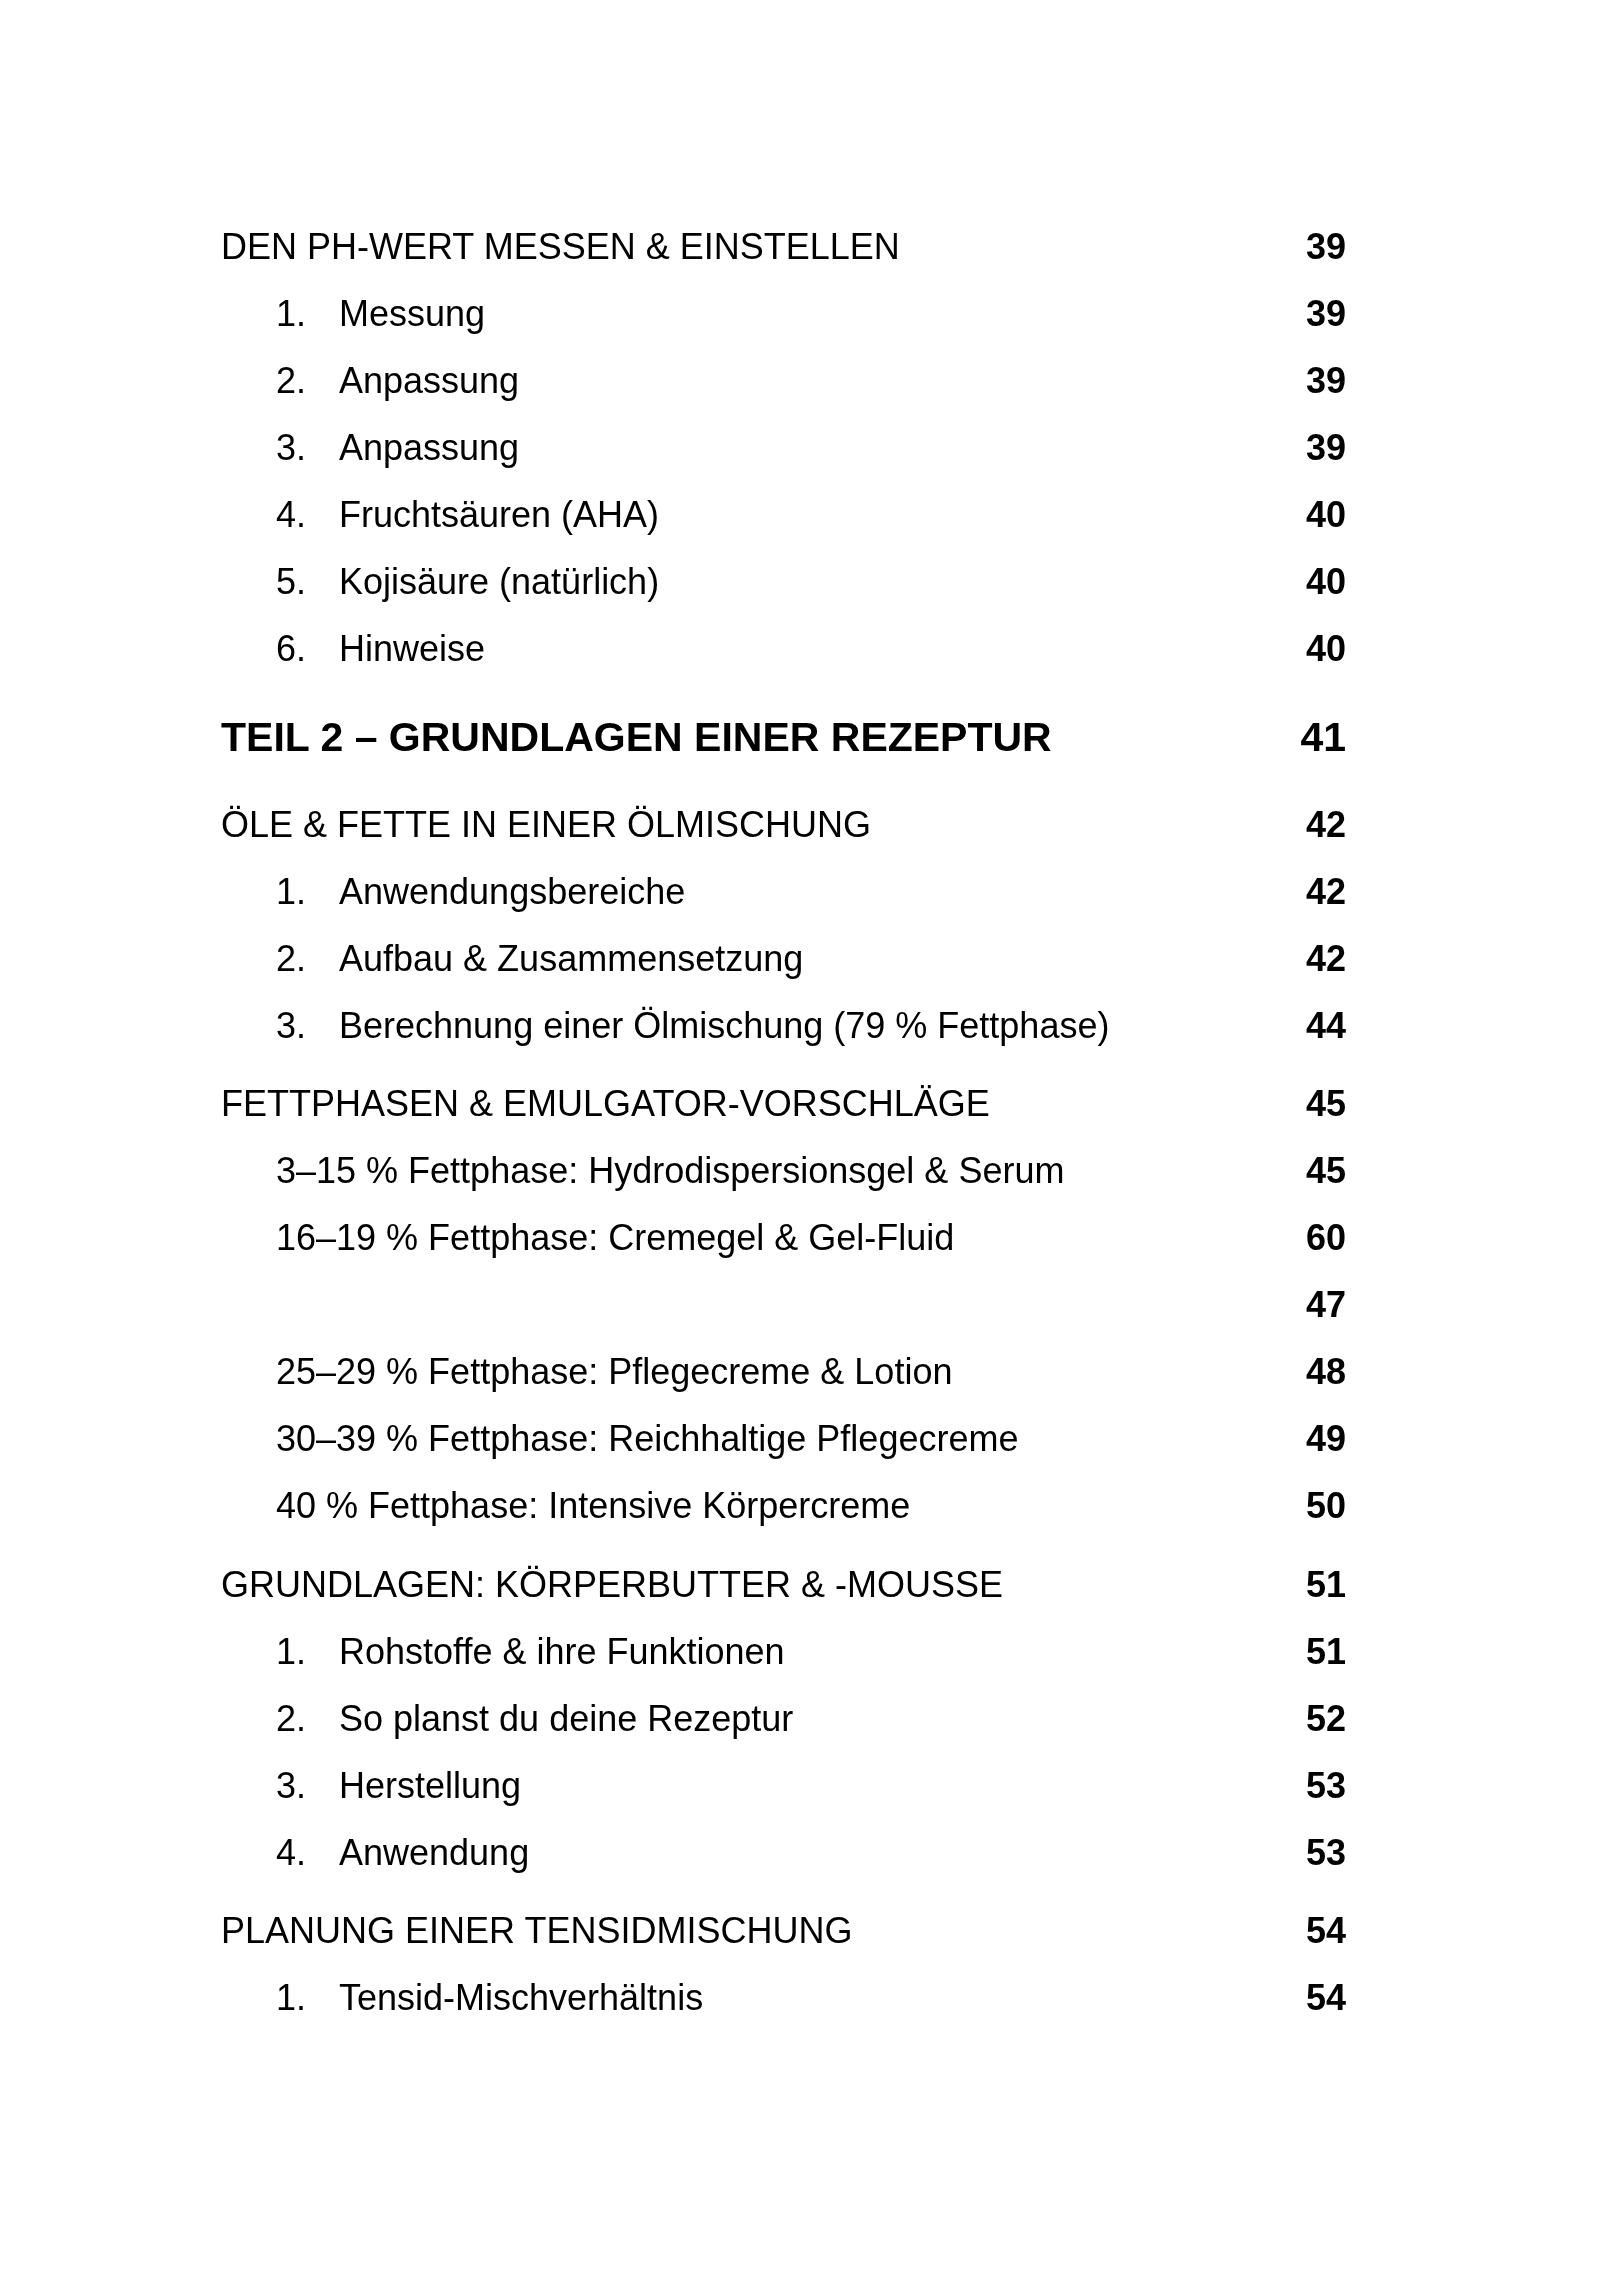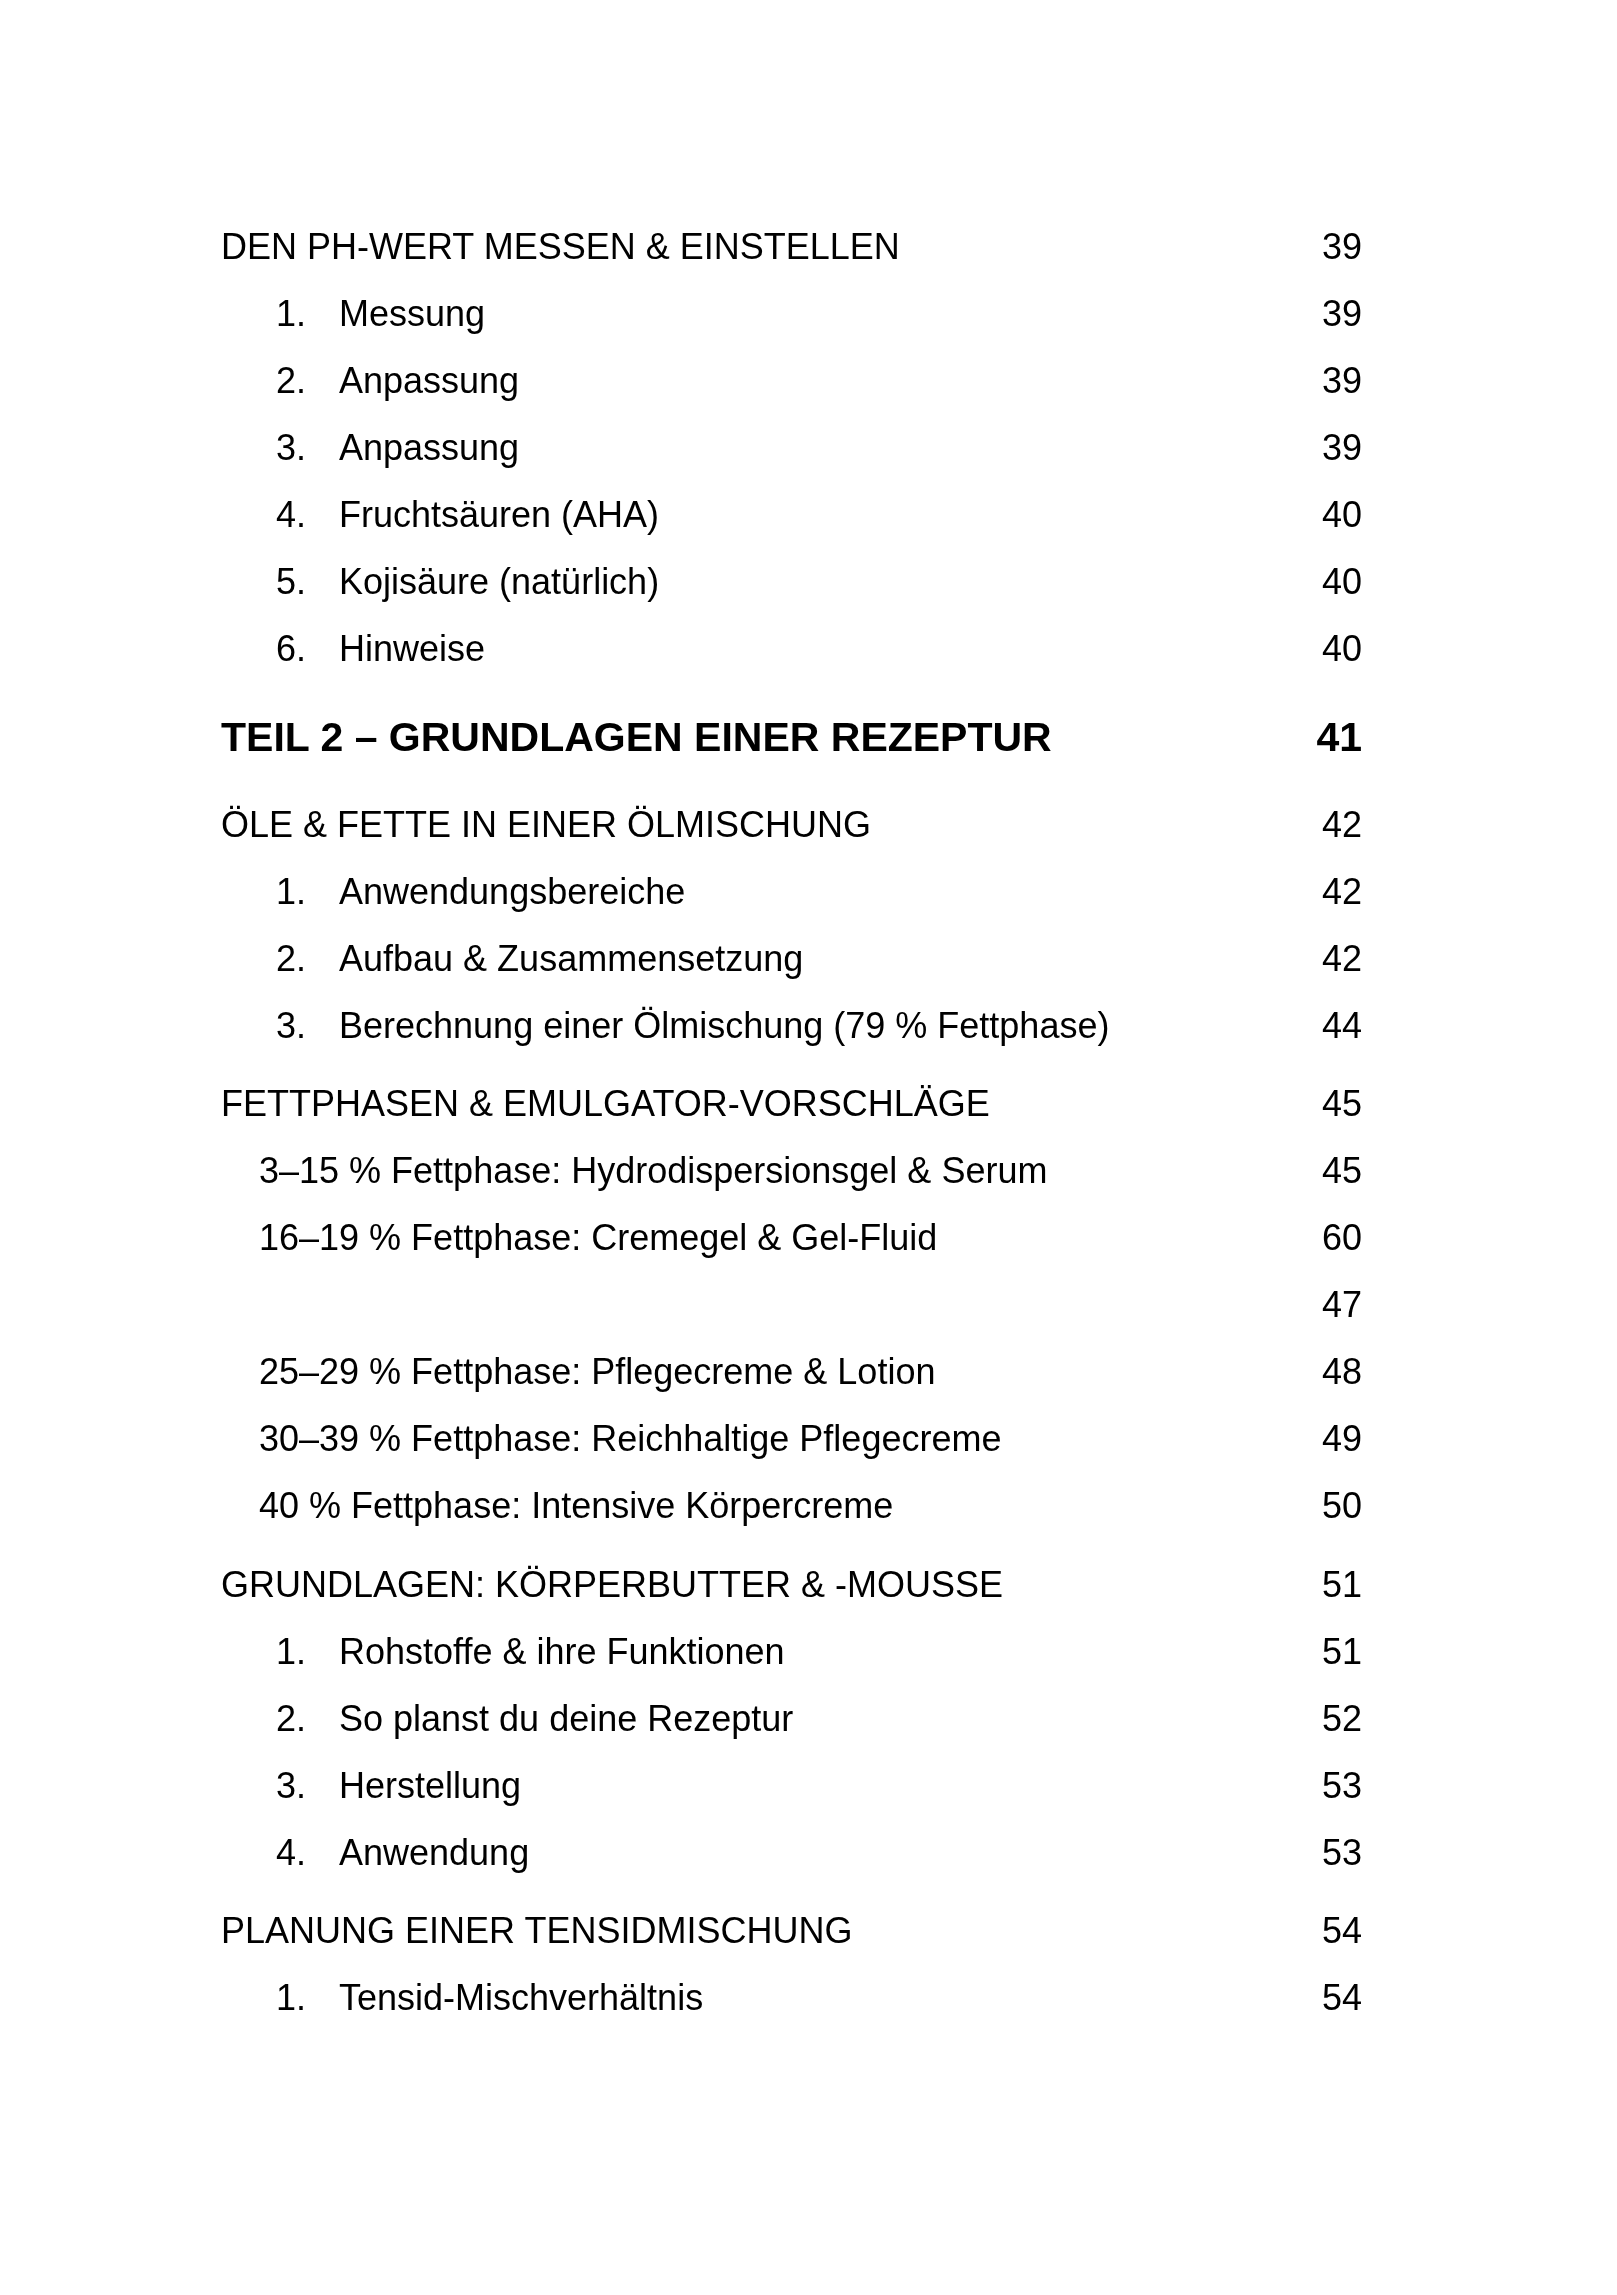--- a/index.html
+++ b/index.html
@@ -2,22 +2,22 @@
 <html style="font-size:7.4px"><head>
 <meta charset="utf-8">
 <style>
   html, body { margin:0; padding:0; background:#ffffff; }
   body { width:1618px; height:2295px; position:relative; font-family:"Liberation Sans", sans-serif; color:#000; }
   .toc { position:absolute; left:221px; top:213px; width:1141px;text-align:right; }
   .row { position:relative; height:67px; font-size:36px; line-height:67px; }
   .row .title { position:absolute; left:0; white-space:nowrap; }
   .row .num { position:absolute; left:55px; }
   .row.numbered .title { left:118px; }
-  .row.sub .title { left:38px; }
-  .row .page { position:absolute; right:0; }
+  .row.sub .title { left:55px; }
+  .row .page { position:absolute; right:16px;font-weight:bold; }
   .row.part { font-weight:bold; font-size:41px; height:83px; line-height:83px; margin-top:14px; }
   .row.section.gap { margin-top:11.6px; }
 </style>
 </head>
 <body>
 
 <div class="toc" id="toc">
     <div class="row section">
       <span class="title">DEN PH-WERT MESSEN &amp; EINSTELLEN</span>
       <span class="page">39</span>

